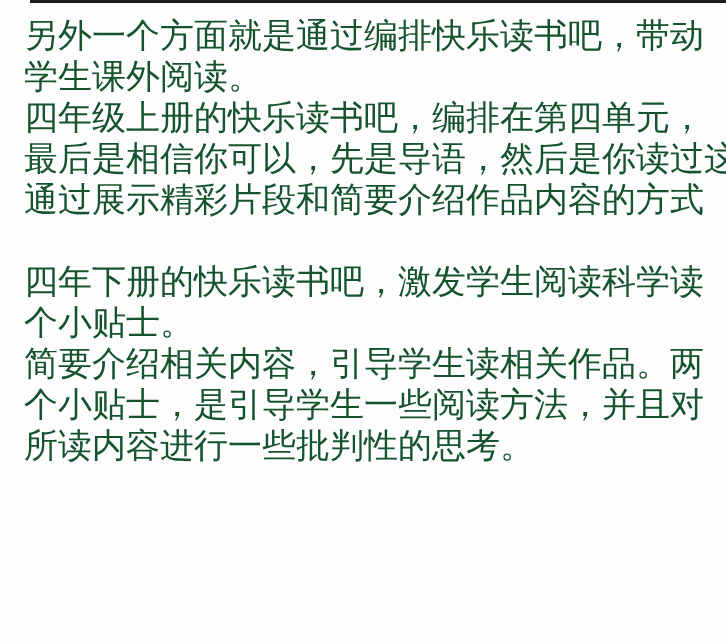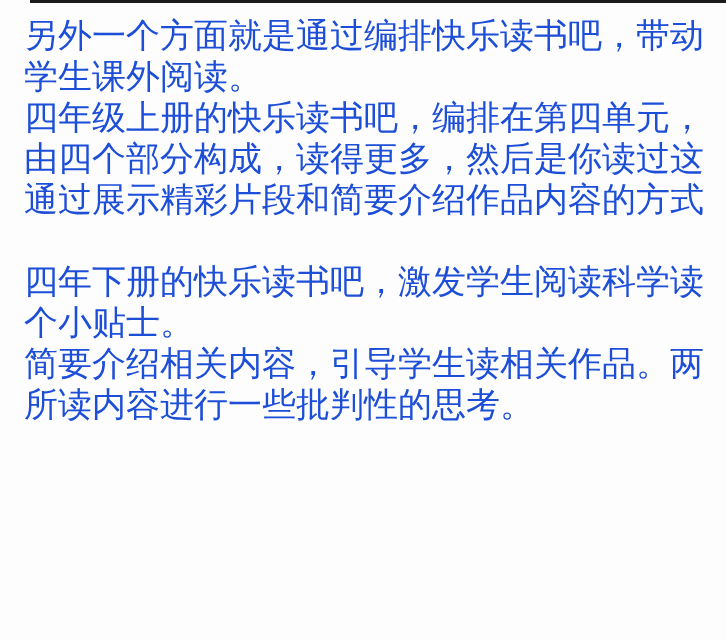--- a/index.html
+++ b/index.html
@@ -23,41 +23,42 @@
   }
   .text-block {
     position: absolute;
     top: 15px;
     left: 24px;
     right: 4px;
     font-family: "Liberation Sans", sans-serif;
     font-size: 34px;
     line-height: 41px;
     font-weight: 400;
-    color: #1d4ed8;
+    color: #14532d;
   }
   .text-line {
     height: 41px;
     white-space: nowrap;
     overflow: visible;
   }
   
   .text-line.hang {
     text-indent: -18px;
   }
 </style>
 </head>
 <body>
 
 <div class="top-rule"></div>
 
 <div class="text-block">
   <div class="text-line">另外一个方面就是通过编排快乐读书吧，带动</div>
   <div class="text-line">学生课外阅读。</div>
   <div class="text-line">四年级上册的快乐读书吧，编排在第四单元，</div>
-  <div class="text-line">由四个部分构成，读得更多，然后是你读过这</div>
+  <div class="text-line">最后是相信你可以，先是导语，然后是你读过这</div>
   <div class="text-line">通过展示精彩片段和简要介绍作品内容的方式</div>
   <div class="text-line"></div>
   <div class="text-line">四年下册的快乐读书吧，激发学生阅读科学读</div>
   <div class="text-line">个小贴士。</div>
   <div class="text-line">简要介绍相关内容，引导学生读相关作品。两</div>
+  <div class="text-line">个小贴士，是引导学生一些阅读方法，并且对</div>
   <div class="text-line">所读内容进行一些批判性的思考。</div>
 </div>
 
 </body></html>

